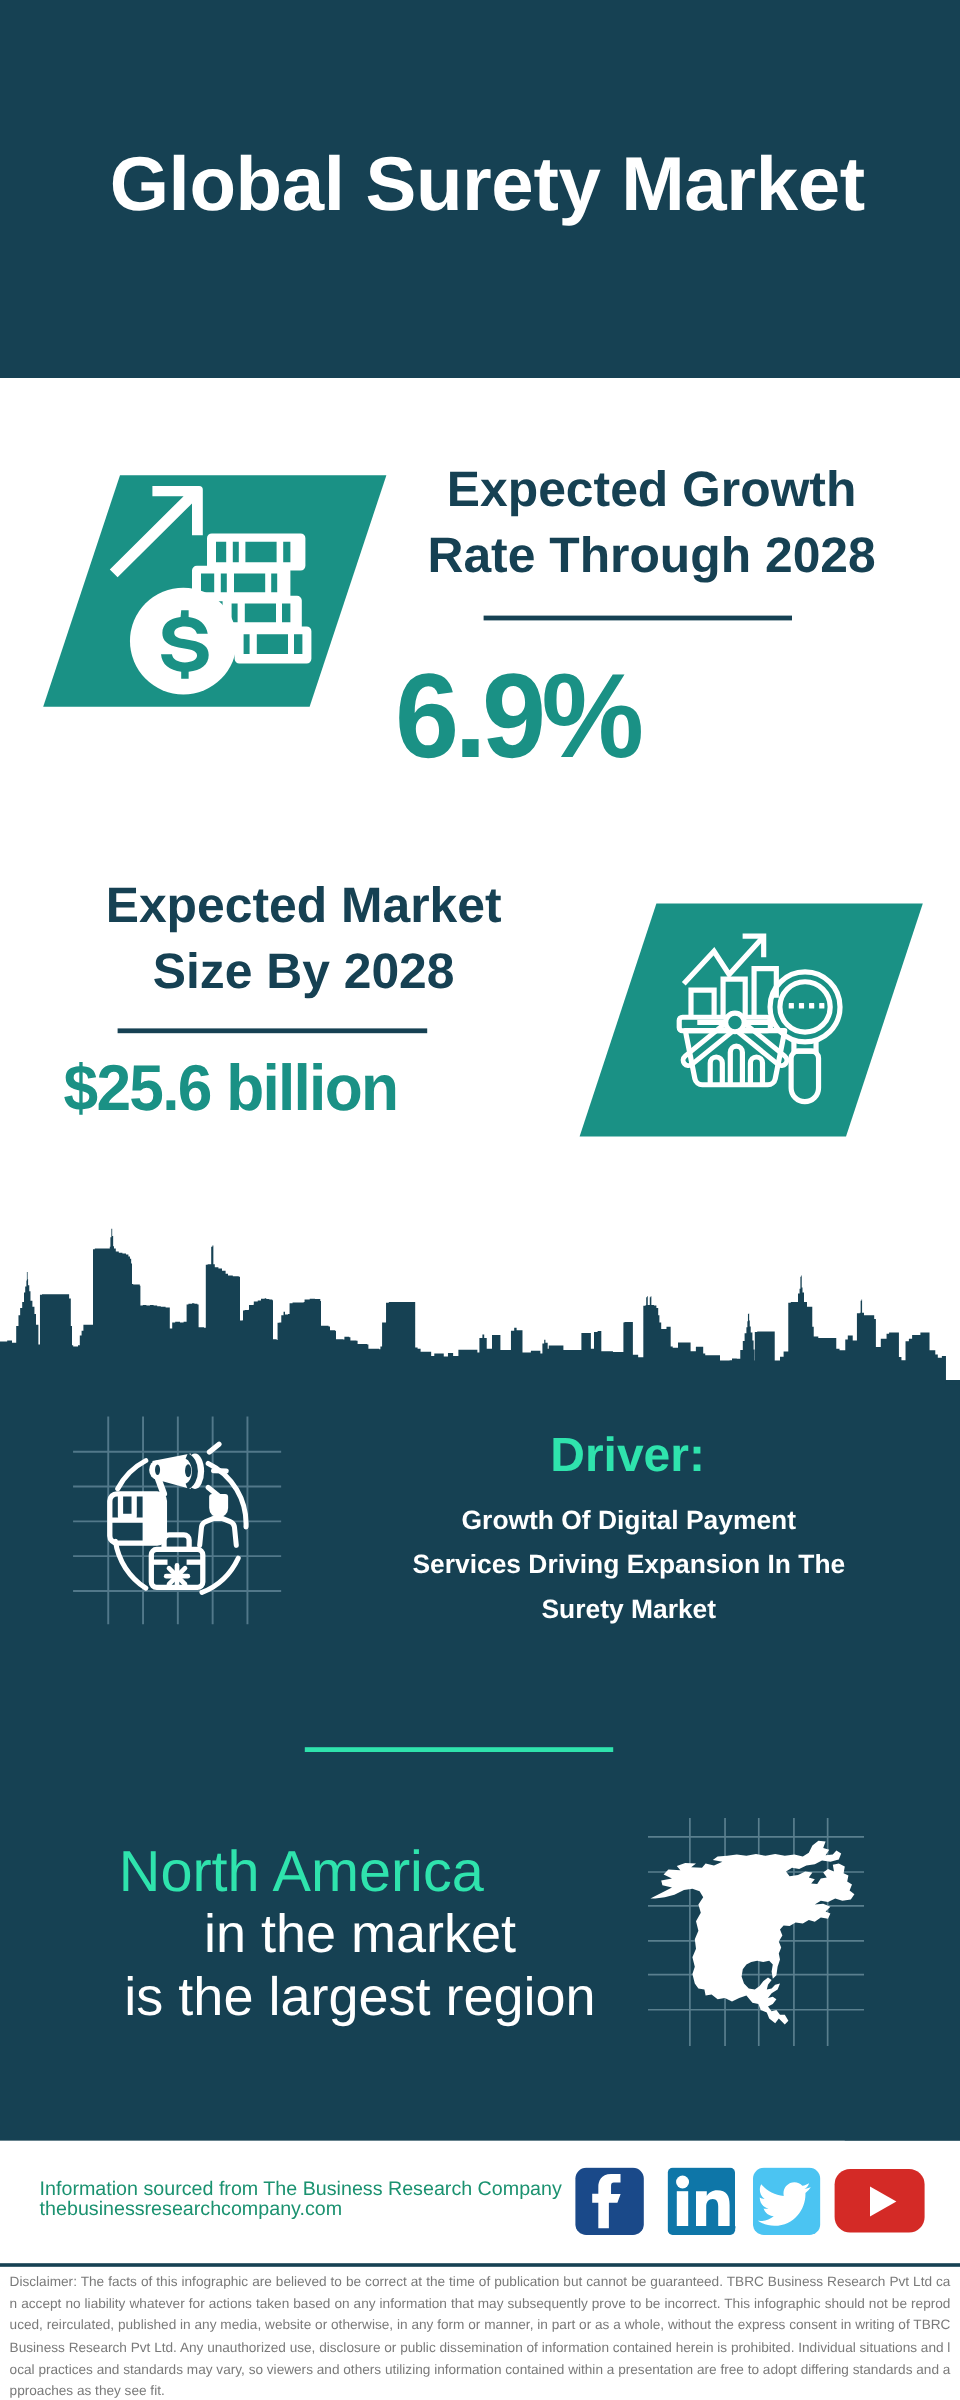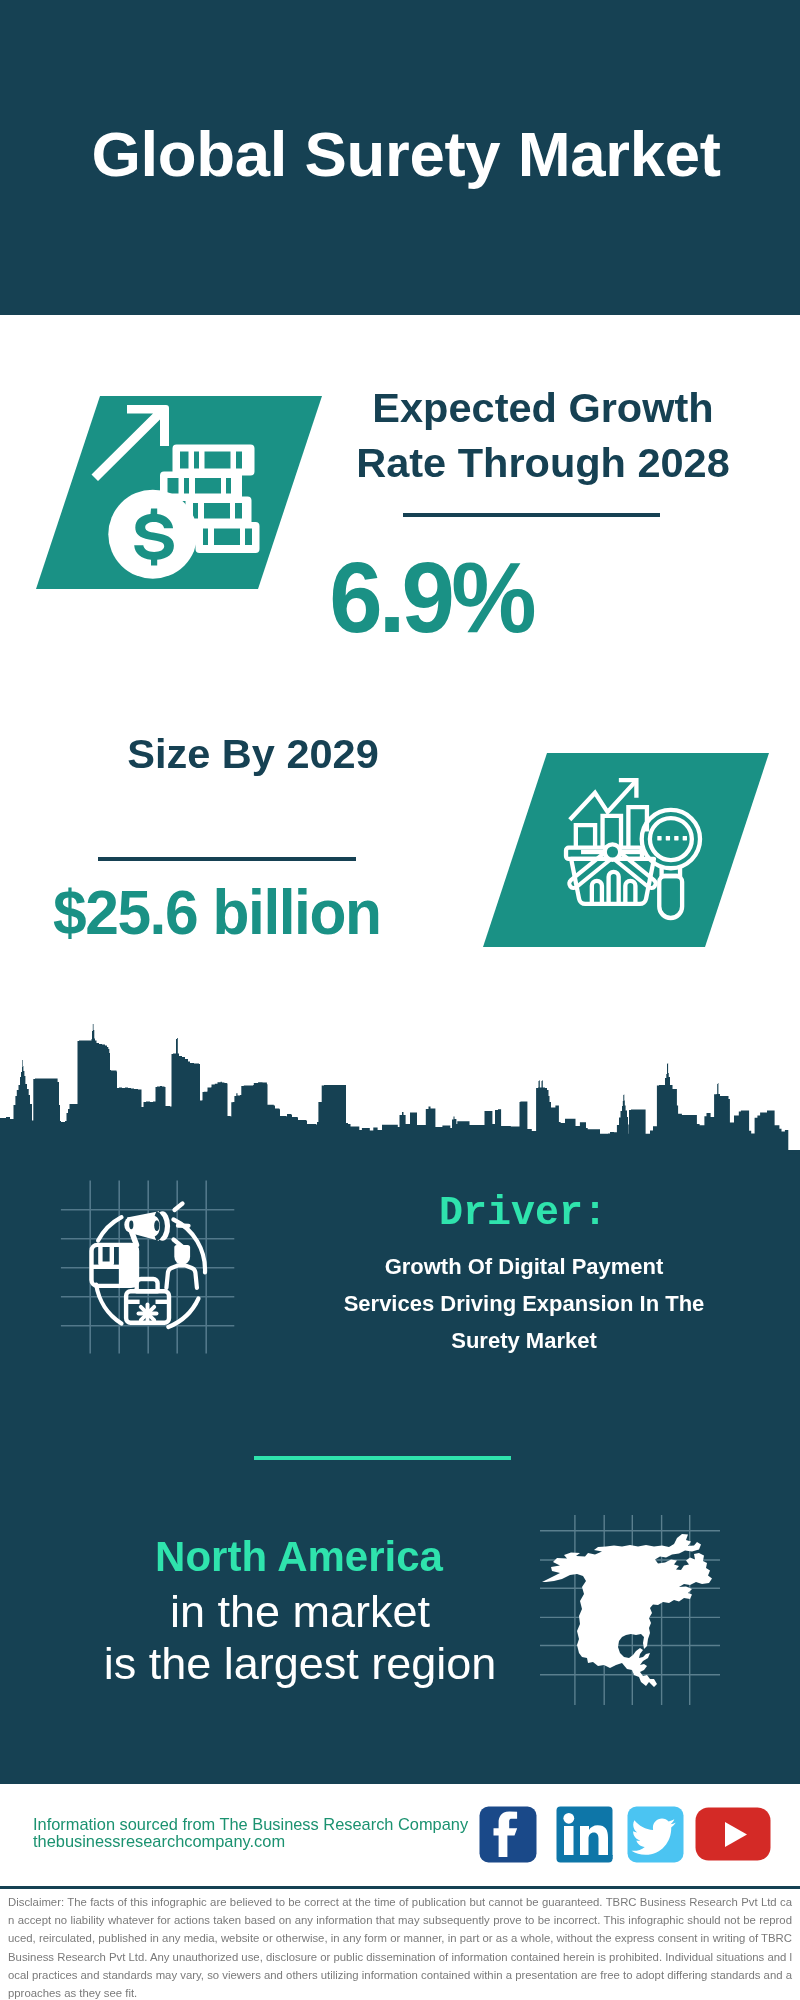--- a/index.html
+++ b/index.html
@@ -15,21 +15,21 @@
   .stat-value{position:absolute;color:#1a9185;font-weight:bold;text-align:left;}
   .sv-inner{display:inline-block;transform-origin:center top;}
 
   
   .darkbody{position:absolute;left:0;top:1150px;width:800px;height:634px;background:#164153;}
 
   
   .driver-title{position:absolute;color:#2fe3ad;font-weight:bold;font-size:40px;text-align:center;}
   .driver-text{position:absolute;color:#fff;font-weight:bold;font-size:22px;line-height:37px;text-align:center;}
   .mid-rule{position:absolute;background:#2fe3ad;height:4px;}
-  .region-title{position:absolute;color:#2fe3ad;font-weight:bold;font-size:42px;text-align:center;}
+  .region-title{position:absolute;color:#2fe3ad;font-weight:normal;font-size:48px;}
   .region-text{position:absolute;color:#fff;font-size:45px;line-height:52px;text-align:center;}
 
   
   .footer{position:absolute;left:0;top:1784px;width:704px;height:106px;background:#fff;}
   .src-text{position:absolute;color:#1b9270;font-size:16.4px;line-height:17px;white-space:nowrap;}
   .disclaimer-rule{position:absolute;left:0;top:1886px;width:800px;height:3px;background:#164153;}
   .disclaimer{position:absolute;left:8px;top:1893px;width:784px;color:#7a7a7a;font-size:11.35px;line-height:18.2px;text-align:justify;word-break:break-all;}
 </style>
 </head>
 <body>
@@ -98,24 +98,25 @@
     </g>
     <g fill="#fff">
       <rect x="180.7" y="97.5" width="4.8" height="5" rx="0.5"></rect>
       <rect x="190.1" y="97.5" width="4.8" height="5" rx="0.5"></rect>
       <rect x="199.5" y="97.5" width="4.8" height="5" rx="0.5"></rect>
       <rect x="208.9" y="97.5" width="4.8" height="5" rx="0.5"></rect>
     </g>
     </g>
   </svg>
   <div class="stat-label" style="left:53px;top:726px;width:400px;">
-    <div>Size By 2029</div>
+    <div>Expected Market</div>
+    <div>Size By 2028</div>
   </div>
   <div class="stat-rule" style="left:98px;top:857px;width:258px;"></div>
-  <div class="stat-value" style="left:53px;top:876px;width:460px;font-size:63px;letter-spacing:-1.5px;text-align:left;white-space:nowrap;"><span class="sv-inner" style="transform:scaleX(0.96);transform-origin:left top;">$25.6 billion</span></div>
+  <div class="stat-value" style="left:53px;top:876px;width:460px;font-size:54px;letter-spacing:-1.5px;text-align:left;white-space:nowrap;"><span class="sv-inner" style="transform:scaleX(0.96);transform-origin:left top;">$25.6 billion</span></div>
 
   <div class="darkbody"></div>
   <svg style="position:absolute;left:0;top:1000px;" width="800" height="160" viewBox="0 1000 800 160">
     <path d="M0,1160 L0,1118 L6,1118 L6,1117 L10,1117 L10,1119 L13.5,1119 L13.5,1120.5 L13.5,1120.5 L13.5,1105 L15.4,1105 L15.4,1104 L15.4,1104 L15.4,1096 L16.8,1096 L16.8,1095 L16.8,1095 L16.8,1090 L18.5,1090 L18.5,1089 L18.5,1089 L18.5,1085 L20,1085 L20,1084 L20,1084 L20,1077 L21,1077 L21,1076 L21,1076 L21,1072 L22,1072 L22,1071 L22,1071 L22,1067 L22.4,1067 L22.4,1066 L22.4,1066 L22.4,1060 L23,1060 L23,1059 L23,1059 L23,1066 L23.4,1066 L23.4,1067 L23.4,1067 L23.4,1071 L24.4,1071 L24.4,1072 L24.4,1072 L24.4,1076 L25.4,1076 L25.4,1077 L25.4,1077 L25.4,1084 L27,1084 L27,1085 L27,1085 L27,1089 L28.7,1089 L28.7,1090 L28.7,1090 L28.7,1095 L30,1095 L30,1096 L30,1096 L30,1104 L32,1104 L32,1105 L32,1105 L32,1120.5 L33.3,1120.5 L33.3,1121 L33.3,1121 L33.3,1079 L35,1079 L35,1078.5 L56,1078.5 L57.6,1078.5 L57.6,1079.5 L57.6,1079.5 L57.6,1082 L59,1082 L59,1083 L59,1083 L59,1105 L60,1105 L60,1106 L60,1106 L60,1121 L61,1121 L61,1122 L65,1122 L65,1122.5 L65,1122.5 L65,1121 L66.5,1121 L66.5,1113 L68,1113 L68,1112.5 L68,1112.5 L68,1109 L69.5,1109 L69.5,1108.5 L69.5,1108.5 L69.5,1104 L77.5,1104 L77.5,1104 L77.5,1041 L79,1041 L79,1040.5 L91.5,1040.5 L91.5,1040.5 L91.5,1039 L92,1039 L92,1038.5 L92,1038.5 L92,1031 L92.8,1031 L92.8,1030 L92.8,1030 L92.8,1024 L93.5,1024 L93.5,1023 L93.5,1023 L93.5,1030 L94.3,1030 L94.3,1031 L94.3,1031 L94.3,1038.5 L95,1038.5 L95,1039 L95,1039 L95,1040.5 L96.5,1040.5 L96.5,1041 L96.5,1041 L96.5,1043 L99,1043 L99,1044 L102,1044 L102,1044.5 L105,1044.5 L105,1045.5 L107,1045.5 L107,1047 L108.3,1047 L108.3,1049 L109.3,1049 L109.3,1053 L110,1053 L110,1055 L110,1055 L110,1070 L111,1070 L111,1070.5 L116.5,1070.5 L116.5,1071.5 L117,1071.5 L117,1088 L119,1088 L119,1087.5 L122,1087.5 L122,1088 L125,1088 L125,1087.5 L128,1087.5 L128,1088 L131,1088 L131,1088.5 L134,1088.5 L134,1089 L138,1089 L138,1089.5 L141.5,1089.5 L141.5,1089.5 L141.5,1107 L143.5,1107 L143.5,1107.5 L143.5,1107.5 L143.5,1102 L146,1102 L146,1101.5 L150,1101.5 L150,1102 L153,1102 L153,1101.5 L155.5,1101.5 L155.5,1102.5 L155.5,1102.5 L155.5,1087 L157,1087 L157,1086.5 L160,1086.5 L160,1086 L162,1086 L162,1086.5 L164.5,1086.5 L164.5,1087 L165.5,1087 L165.5,1106 L170,1106 L170,1106.5 L171.5,1106.5 L171.5,1054 L173,1054 L173,1053.5 L176,1053.5 L176,1053.5 L176,1039 L177,1039 L177,1038 L177.8,1038 L177.8,1038 L177.8,1053.5 L179,1053.5 L179,1054 L179,1054 L179,1056 L182,1056 L182,1057 L185,1057 L185,1059 L188,1059 L188,1061.5 L190,1061.5 L190,1063 L194,1063 L194,1063.5 L195,1063.5 L199,1063.5 L199,1064 L200,1064 L200,1100.5 L202.3,1100.5 L202.3,1100 L202.5,1100 L202.5,1092 L203.8,1092 L203.8,1091.7 L207.3,1091.7 L207.3,1091.3 L207.5,1091.3 L207.5,1087.5 L211.3,1087.5 L211.3,1087 L211.5,1087 L211.5,1084.6 L214.8,1084.6 L214.8,1083.8 L217.5,1083.8 L217.5,1082.3 L220.6,1082.3 L220.6,1081.8 L221.9,1081.8 L221.9,1082.6 L224.4,1082.6 L224.4,1082.9 L226.9,1082.9 L226.9,1083.6 L227.5,1083.6 L227.5,1116 L230.6,1116 L230.6,1116.6 L231.3,1116.6 L231.3,1102.3 L232.8,1102.3 L232.8,1102 L234.4,1102 L234.4,1096 L236.3,1096 L236.3,1093.2 L237.5,1093.2 L237.5,1095.4 L240,1095.4 L240,1095 L241.3,1095 L241.3,1086 L243.8,1086 L243.8,1085.4 L253.1,1085.4 L253.1,1085 L253.8,1085 L253.8,1082.9 L258.1,1082.9 L258.1,1082.3 L262.5,1082.3 L262.5,1082.6 L266.9,1082.6 L266.9,1084.2 L267.5,1084.2 L267.5,1104.8 L273.8,1104.8 L273.8,1105.4 L275,1105.4 L275,1108.6 L279.4,1108.6 L279.4,1109.2 L280,1109.2 L280,1116 L286,1116 L286,1116.3 L287,1116.3 L287,1114 L291,1114 L291,1114.4 L292,1114.4 L292,1117 L297,1117 L297,1117.3 L298,1117.3 L298,1120 L306,1120 L306,1120.4 L307,1120.4 L307,1124 L316,1124 L316,1124.4 L317,1124.4 L317,1122 L318.4,1122 L318.4,1102 L321.7,1102 L321.7,1101.5 L321.7,1101.5 L321.7,1085.6 L324,1085.6 L324,1085 L344,1085 L346,1085 L346,1086 L346,1086 L346,1123 L348,1123 L348,1124 L350.5,1124 L350.5,1126.5 L359.3,1126.5 L359.3,1126.5 L359.3,1130 L361.9,1130 L361.9,1130 L361.9,1128 L369.8,1128 L369.8,1128 L369.8,1130.5 L373.3,1130.5 L373.3,1130.5 L373.3,1127.5 L377.6,1127.5 L377.6,1127.5 L377.6,1130 L382,1130 L382,1130 L382,1124.8 L397.8,1124.8 L397.8,1124.8 L397.8,1127 L399.5,1127 L399.5,1127 L399.5,1115.1 L402,1115.1 L402,1114.6 L402,1114.6 L402,1112 L403.5,1112 L403.5,1111.5 L403.5,1111.5 L403.5,1115 L405.6,1115 L405.6,1115 L405.6,1124 L410,1124 L410,1124 L410,1112.5 L417,1112.5 L417,1112.5 L417,1125 L425.8,1125 L425.8,1125 L425.8,1109 L428.5,1109 L428.5,1108.6 L428.5,1108.6 L428.5,1106.4 L430.5,1106.4 L430.5,1106 L430.5,1106 L430.5,1108.6 L435.4,1108.6 L435.4,1109 L435.4,1109 L435.4,1127 L442.4,1127 L442.4,1127 L442.4,1125.6 L450.3,1125.6 L450.3,1125.6 L450.3,1128 L452,1128 L452,1128 L452,1119.5 L453.5,1119.5 L453.5,1119 L453.5,1119 L453.5,1116.5 L454.5,1116.5 L454.5,1116 L454.5,1116 L454.5,1119 L456.4,1119 L456.4,1119.5 L456.4,1119.5 L456.4,1124 L457.3,1124 L457.3,1124 L457.3,1121.3 L469.5,1121.3 L469.5,1121.3 L469.5,1125 L484.5,1125 L484.5,1125 L484.5,1110.9 L492.4,1110.9 L492.4,1110.9 L492.4,1124 L495,1124 L495,1124 L495,1110 L498,1110 L498,1109.2 L501.1,1109.2 L501.1,1110 L501.1,1110 L501.1,1126 L510.8,1126 L510.8,1126 L510.8,1126.6 L519.5,1126.6 L519.5,1126.6 L519.5,1102.1 L520.4,1102.1 L520.4,1101.6 L527.4,1101.6 L527.4,1101.6 L527.4,1129 L531.8,1129 L531.8,1129 L531.8,1131 L535.3,1131 L536.1,1131 L536.1,1088.1 L538,1088.1 L538,1087.5 L538.5,1087.5 L538.5,1087.5 L538.5,1081 L539.2,1081 L539.2,1080.3 L539.8,1080.3 L539.8,1080.3 L539.8,1087.5 L541.5,1087.5 L541.5,1087.5 L541.5,1081 L542.2,1081 L542.2,1080.3 L542.8,1080.3 L542.8,1080.3 L542.8,1087.5 L545,1087.5 L545,1088 L547,1088 L547,1090 L548.5,1090 L548.5,1096 L549.5,1096 L549.5,1102 L551,1102 L551,1107.4 L555.4,1107.4 L555.4,1107 L555.4,1107 L555.4,1105.6 L558.9,1105.6 L558.9,1105.6 L558.9,1122 L560.6,1122 L560.6,1122 L560.6,1123.1 L565,1123.1 L565,1123.1 L565,1118.8 L575.5,1118.8 L575.5,1118.8 L575.5,1126 L579.9,1126 L579.9,1126 L579.9,1122.3 L586,1122.3 L586,1122.3 L586,1128 L587.7,1128 L587.7,1128 L587.7,1129.3 L598.2,1129.3 L600,1129.3 L600,1133.8 L608,1133.8 L608,1133.5 L610,1133.5 L610,1132 L614,1132 L614,1132.3 L616.9,1132.3 L616.9,1133.8 L616.9,1133.8 L616.9,1125 L619,1125 L619,1124.5 L619,1124.5 L619,1117.5 L620.5,1117.5 L620.5,1117 L620.5,1117 L620.5,1111 L622,1111 L622,1110.5 L622,1110.5 L622,1106 L622.8,1106 L622.8,1105.5 L622.8,1105.5 L622.8,1101 L623.3,1101 L623.3,1100.5 L623.3,1100.5 L623.3,1095 L623.8,1095 L623.8,1094.5 L624.3,1094.5 L624.3,1094.5 L624.3,1100.5 L624.8,1100.5 L624.8,1101 L624.8,1101 L624.8,1105.5 L625.6,1105.5 L625.6,1106 L625.6,1106 L625.6,1110.5 L627,1110.5 L627,1111 L627,1111 L627,1117 L628,1117 L628,1117.5 L628,1117.5 L628,1124.5 L628.75,1124.5 L628.75,1125 L628.75,1125 L628.75,1133.8 L629,1133.8 L629,1110 L631,1110 L631,1109.5 L643,1109.5 L645.6,1109.5 L645.6,1110.5 L645.6,1110.5 L645.6,1133.8 L650,1133.8 L650,1133.5 L650,1133.5 L650,1130.6 L653,1130.6 L653,1130.3 L653,1130.3 L653,1126.3 L656.9,1126.3 L656.9,1126 L656.9,1126 L656.9,1085.6 L659,1085.6 L659,1085 L665,1085 L665,1085 L665,1078 L666.3,1078 L666.3,1077 L666.3,1077 L666.3,1074 L667,1074 L667,1073 L667,1073 L667,1064 L667.6,1064 L667.6,1063 L668.1,1063 L668.1,1063 L668.1,1073 L668.75,1073 L668.75,1074 L668.75,1074 L668.75,1077 L670,1077 L670,1078 L670,1078 L670,1085 L672.5,1085 L672.5,1086 L672.5,1086 L672.5,1089 L676.9,1089 L676.9,1089.5 L676.9,1089.5 L676.9,1105.6 L678.1,1105.6 L678.1,1106 L678.1,1106 L678.1,1113.8 L681.9,1113.8 L681.9,1114 L681.9,1114 L681.9,1115 L690,1115 L696.9,1115 L696.9,1115 L696.9,1123.9 L699.6,1123.9 L699.6,1124 L699.6,1124 L699.6,1125.3 L704.4,1125.3 L704.4,1125.3 L704.4,1116.3 L706.5,1116.3 L706.5,1116 L706.5,1116 L706.5,1112.9 L710.6,1112.9 L710.6,1112.9 L710.6,1117 L714.1,1117 L714.1,1117 L714.1,1094.3 L716.5,1094.3 L716.5,1094 L717.2,1094 L717.2,1094 L717.2,1084 L717.9,1084 L717.9,1083 L718.4,1083 L718.4,1083 L718.4,1094 L720,1094 L720,1094.3 L720,1094.3 L720,1096 L728.5,1096 L728.5,1096.5 L728.5,1096.5 L728.5,1099.1 L729.9,1099.1 L729.9,1099.1 L729.9,1122.5 L734,1122.5 L734,1122.5 L734,1115.6 L738.8,1115.6 L738.8,1115.6 L738.8,1111.5 L740.9,1111.5 L740.9,1111.5 L740.9,1110.4 L749.1,1110.4 L749.1,1110.4 L749.1,1130.8 L751.2,1130.8 L751.2,1130.8 L751.2,1133.5 L754.6,1133.5 L754.6,1133.5 L754.6,1117.7 L757.4,1117.7 L757.4,1117.7 L757.4,1115.6 L760.1,1115.6 L760.1,1115.6 L760.1,1112.6 L767,1112.6 L767,1112.6 L767,1110.4 L774.6,1110.4 L774.6,1110.4 L774.6,1125.3 L779.4,1125.3 L779.4,1125.3 L779.4,1128.7 L781.5,1128.7 L781.5,1128.7 L781.5,1131.5 L784.9,1131.5 L784.9,1131.5 L784.9,1130.1 L788.3,1130.1 L788.3,1130.1 L788.3,1153.5 L800,1153.5 L800,1153.5 L800,1160 Z" fill="#164153"></path>
   </svg>
 
   <svg style="position:absolute;left:55px;top:1175px;" width="200" height="200" viewBox="0 0 200 200">
     <g stroke="#52788a" stroke-width="1.6">
       <path d="M35.2,5.5 V178.6 M64.2,5.5 V178.6 M93.2,5.5 V178.6 M122.2,5.5 V178.6 M151.2,5.5 V178.6"></path>
       <path d="M5.9,34.8 H179.3 M5.9,63.8 H179.3 M5.9,92.8 H179.3 M5.9,121.8 H179.3 M5.9,150.8 H179.3"></path>
@@ -163,21 +164,21 @@
     </g>
     <g stroke="#fff" stroke-width="3.9" stroke-linecap="round">
       <path d="M92.5,129.5 v18"></path>
       <path d="M83.5,138.5 h18"></path>
       <path d="M85.8,131.8 l13.4,13.4"></path>
       <path d="M99.2,131.8 l-13.4,13.4"></path>
       <circle cx="92.5" cy="138.5" r="2.1" fill="none" stroke-width="3.2"></circle>
     </g>
   </svg>
 
-  <div class="driver-title" style="left:323px;top:1191px;width:400px;font-family:Liberation Mono, monospace;">Driver:</div>
+  <div class="driver-title" style="left:323px;top:1191px;width:400px;">Driver:</div>
   <div class="driver-text" style="left:264px;top:1248px;width:520px;">
     <div>Growth Of Digital Payment</div>
     <div>Services Driving Expansion In The</div>
     <div>Surety Market</div>
   </div>
   <div class="mid-rule" style="left:254px;top:1456px;width:257px;"></div>
 
   <div class="region-title" style="left:99px;top:1533px;width:400px;">North America</div>
   <div class="region-text" style="left:100px;top:1586px;width:400px;">
     <div>in the market</div>

